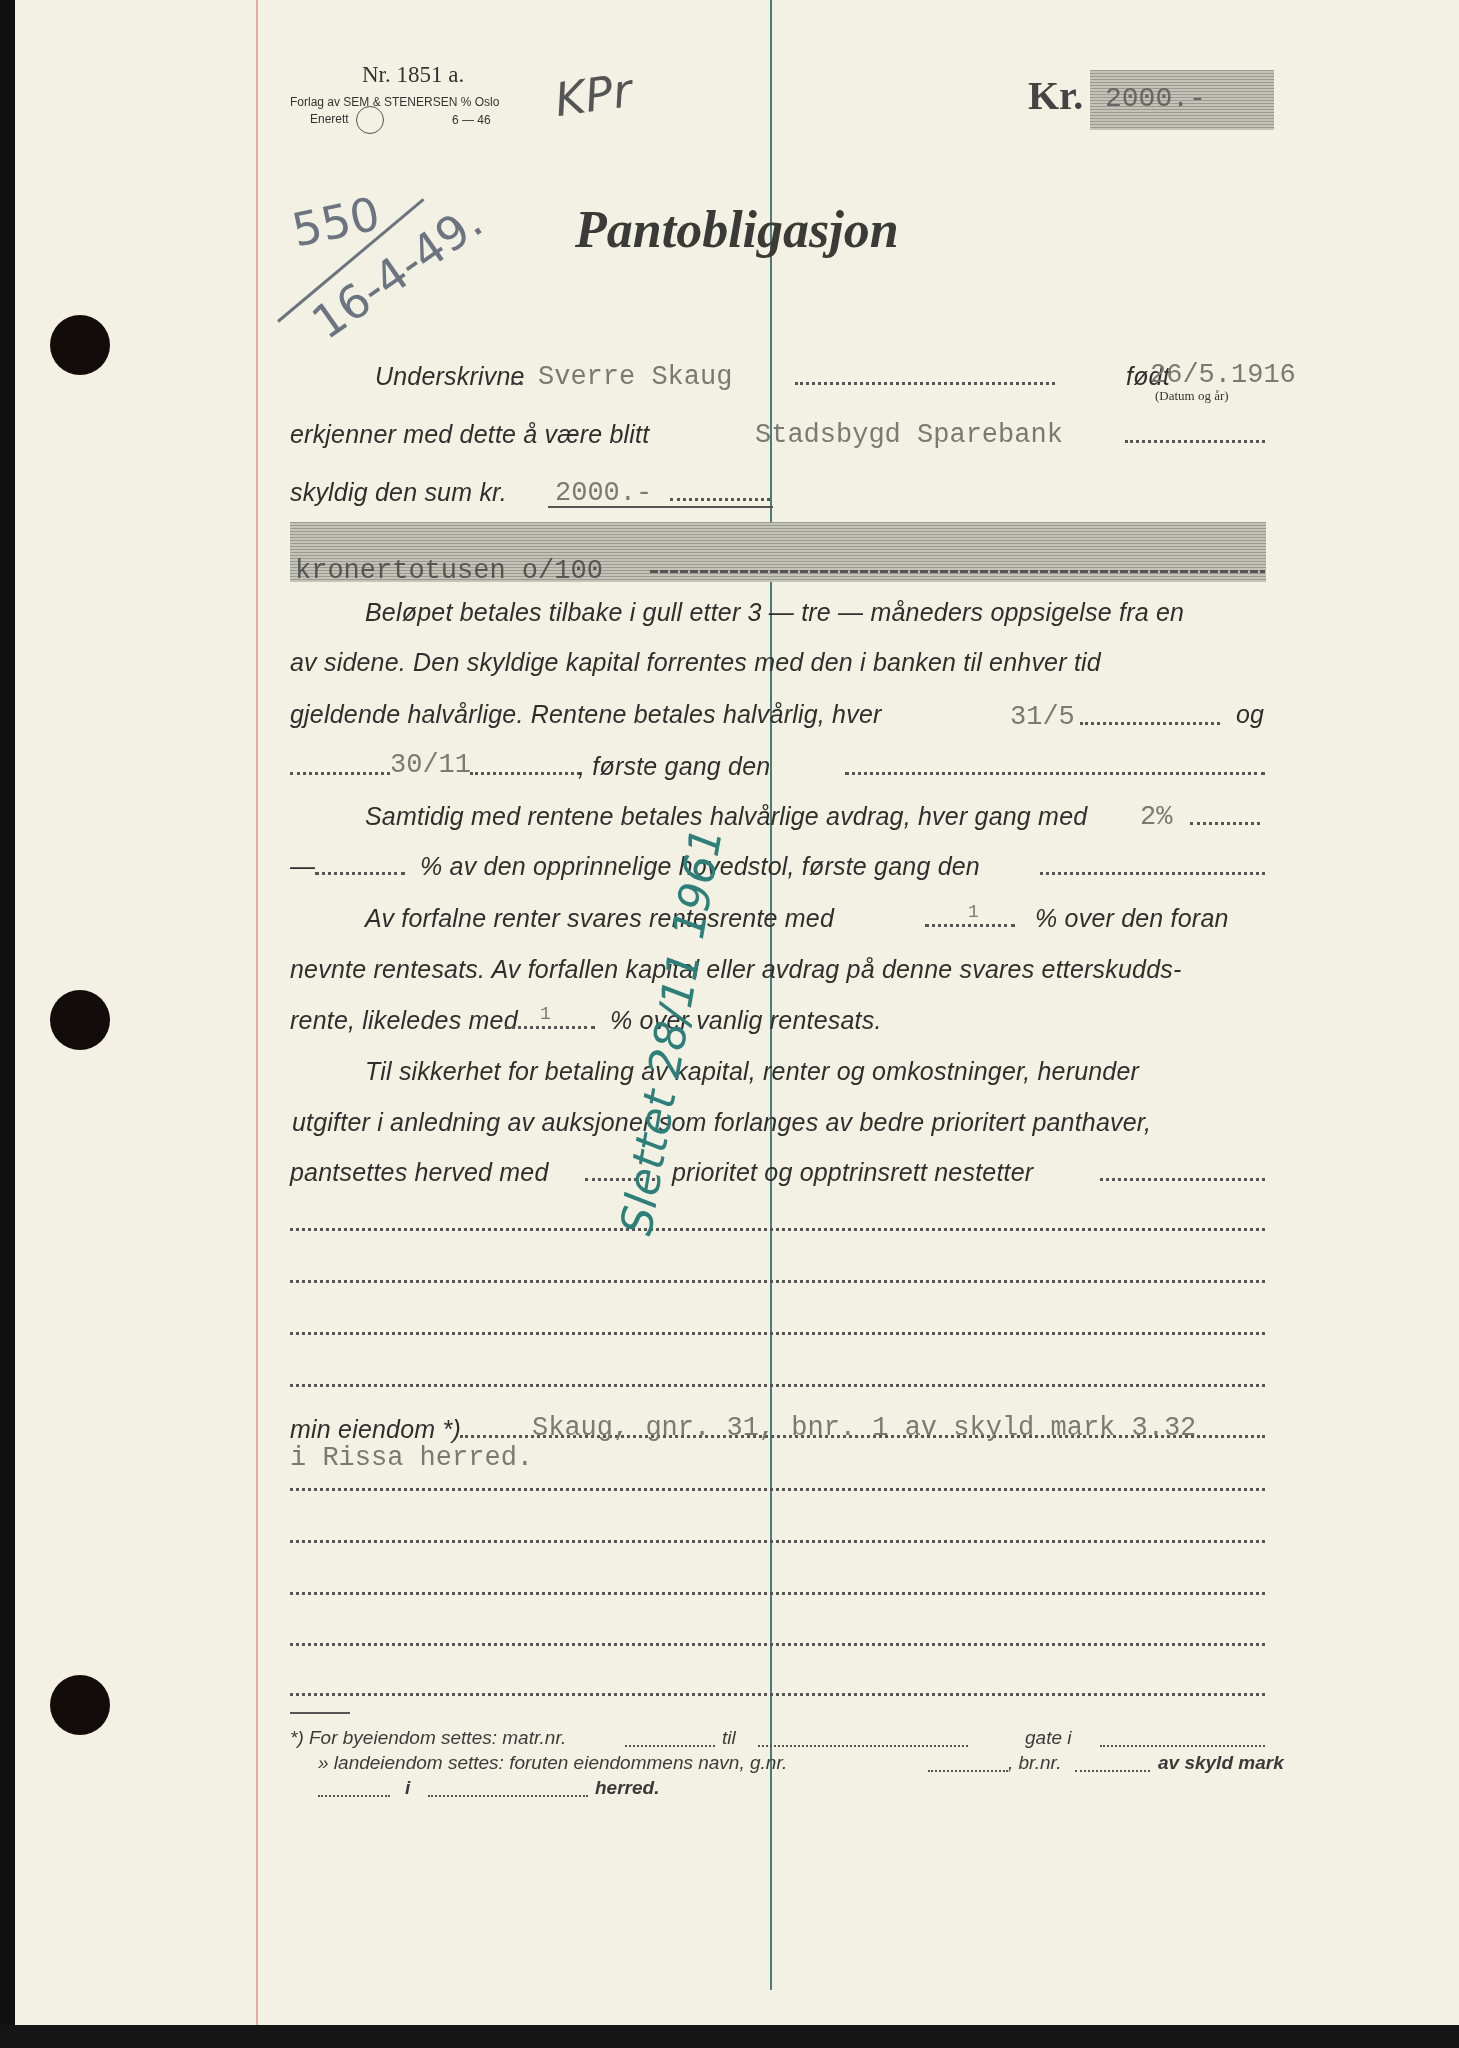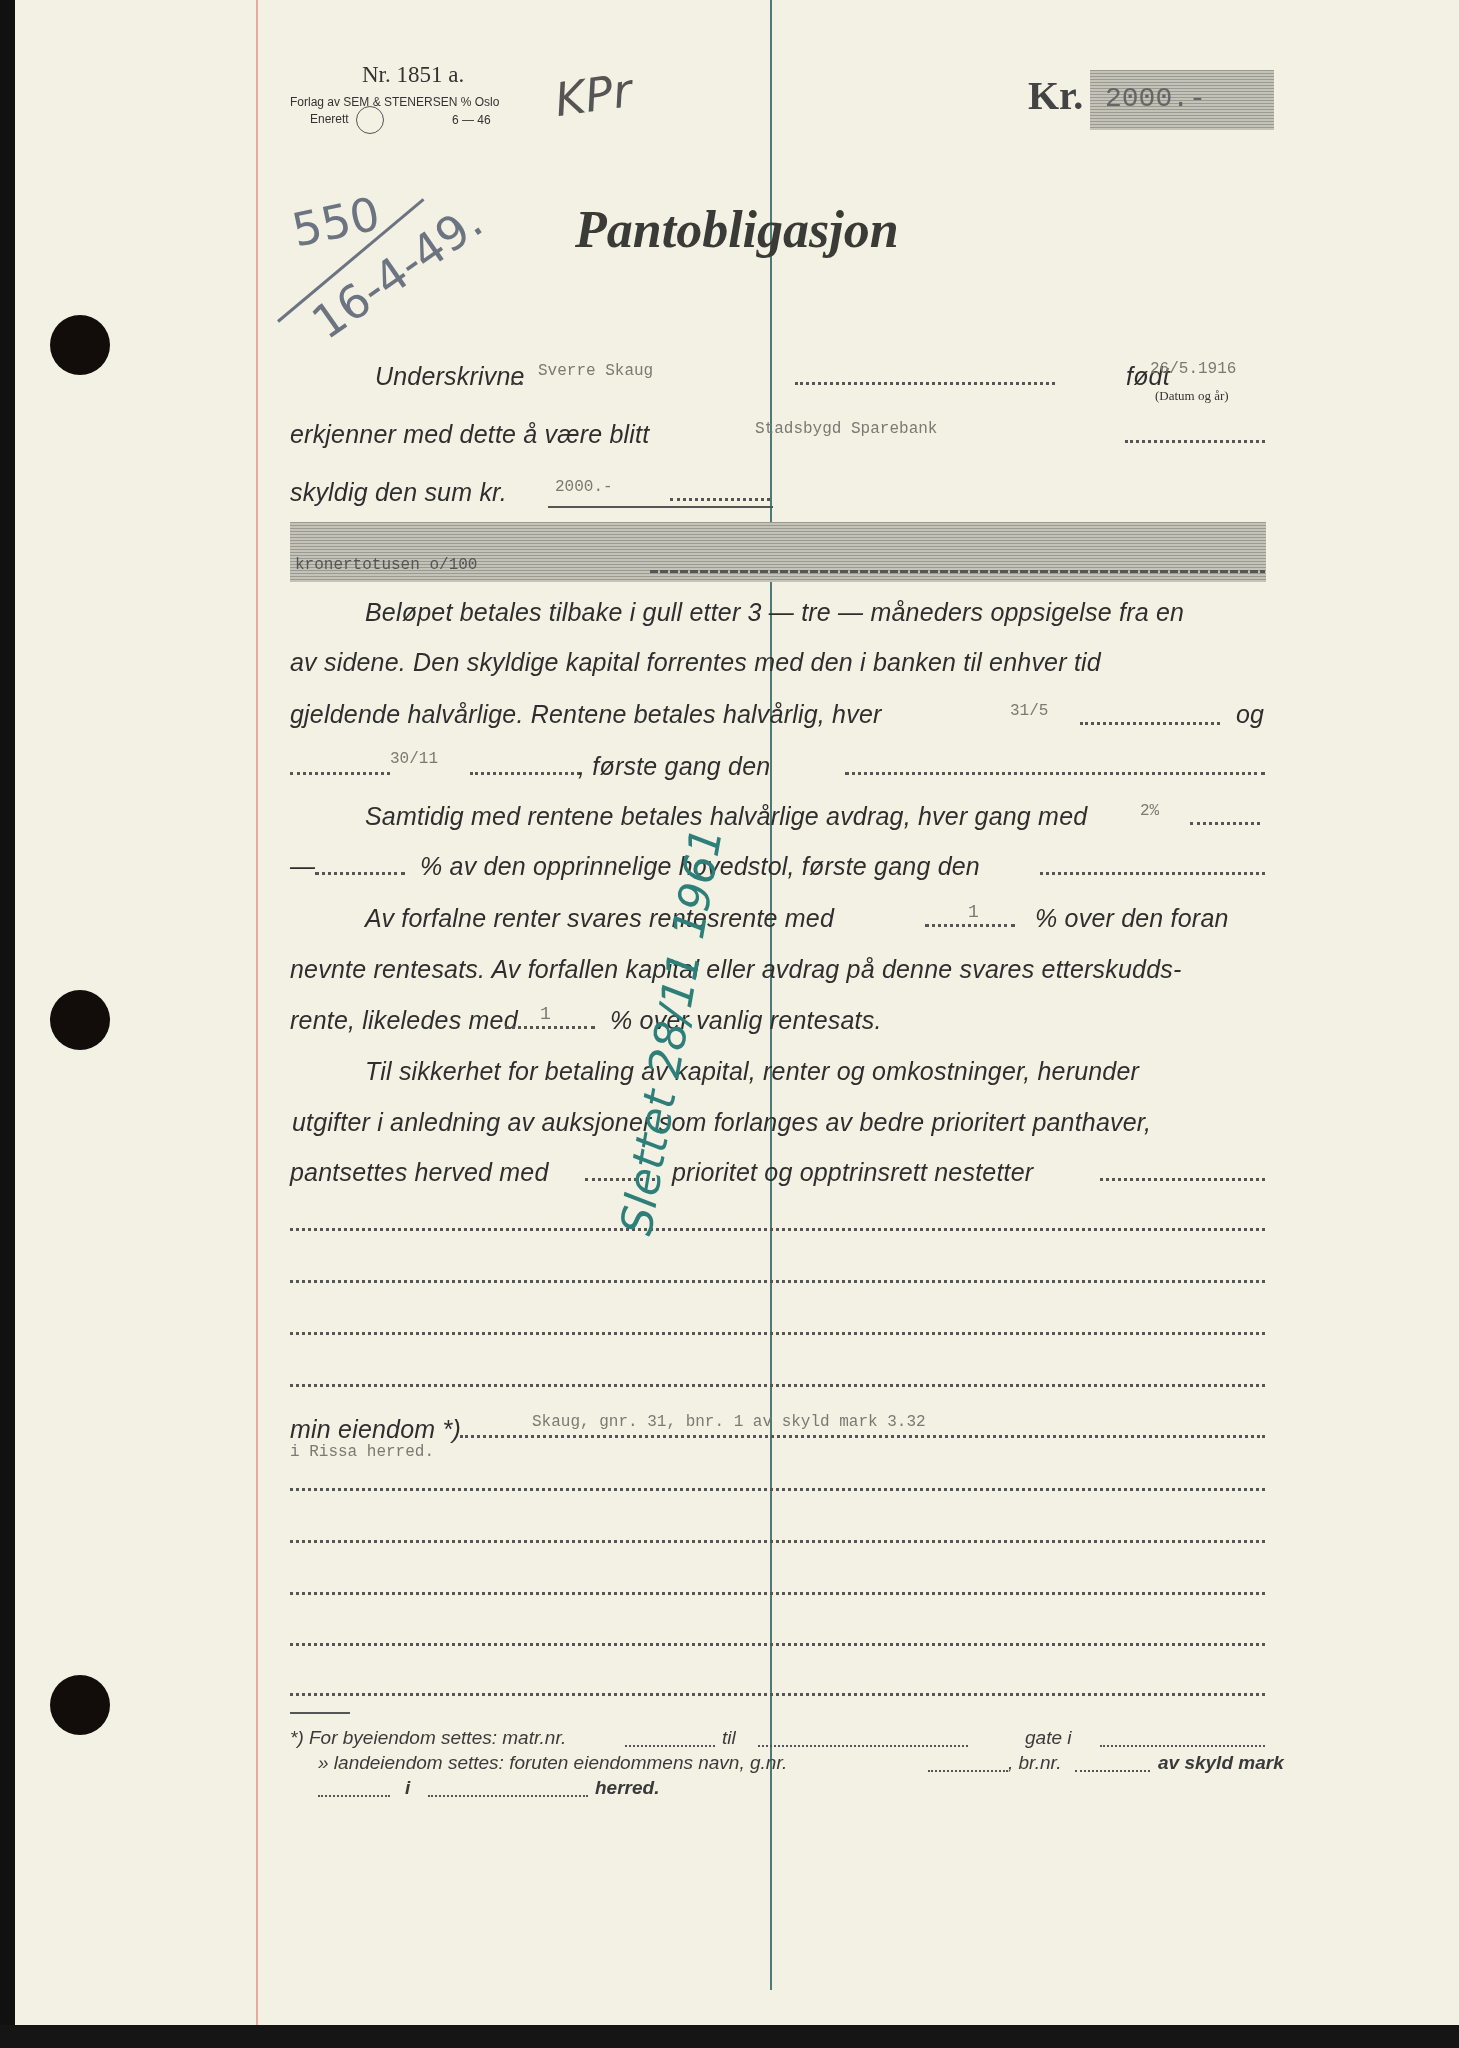--- a/index.html
+++ b/index.html
@@ -6,21 +6,21 @@
   body{width:1459px;height:2048px;position:relative;overflow:hidden;background:#111;}
   .page{position:absolute;left:15px;top:0;width:1444px;height:2025px;background:#f3f1e3;}
   .left-strip{position:absolute;left:0;top:0;width:15px;height:2048px;background:#111;}
   .bottom-band{position:absolute;left:0;top:2025px;width:1459px;height:23px;background:#151515;}
   .hole{position:absolute;width:60px;height:60px;border-radius:50%;background:#120c0a;}
   .red-margin{position:absolute;left:256px;top:0;width:2px;height:2025px;background:#e9a7a0;}
   .teal-line{position:absolute;left:770px;top:0;width:2px;height:1990px;background:#4d7a78;}
   .abs{position:absolute;white-space:nowrap;}
   .serif{font-family:"Liberation Serif","DejaVu Serif",serif;color:#333;}
   .ital{font-family:"Liberation Sans Narrow","Liberation Sans","DejaVu Sans",sans-serif;font-style:italic;color:#2e2e2e;font-size:25px;letter-spacing:0.2px;}
-  .typed{font-family:"Liberation Mono","DejaVu Sans Mono",monospace;color:#7a7a72;font-size:16px;}
+  .typed{font-family:"Liberation Mono","DejaVu Sans Mono",monospace;color:#7a7a72;font-size:27px;}
   .dots{color:#444;letter-spacing:2px;}
   .hand-pencil{font-family:"DejaVu Sans",sans-serif;color:#6b7480;}
   .shade{position:absolute;background:repeating-linear-gradient(to bottom,#9a9a92 0px,#9a9a92 1px,#c4c3b8 1px,#c4c3b8 3px);}
   .title{font-family:"Liberation Serif","DejaVu Serif",serif;font-style:italic;font-weight:bold;font-size:52px;color:#3a3a36;}
   .small{font-size:13px;}
   .footnote{font-family:"Liberation Sans","DejaVu Sans",sans-serif;font-style:italic;font-size:19px;color:#3a3a3a;}
   .dotline{position:absolute;height:0;border-bottom:3px dotted #555;}
   .stamp-green{color:#2e7f7a;}
 </style>
 </head>

